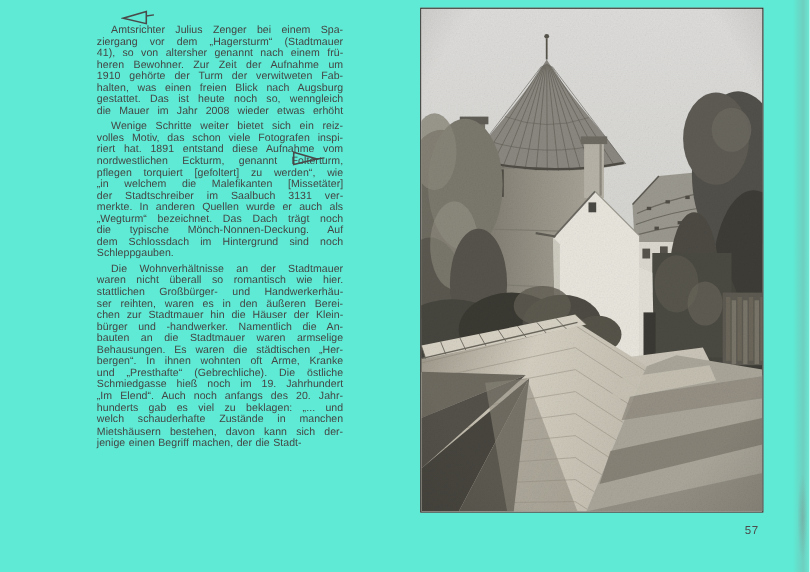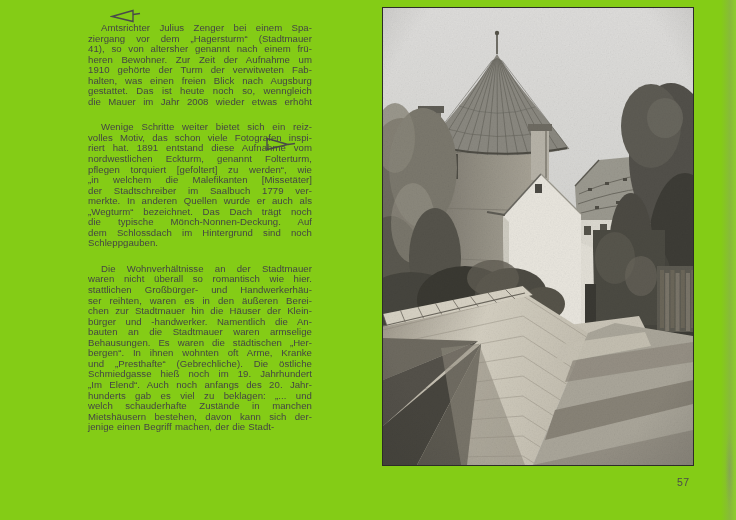--- a/index.html
+++ b/index.html
@@ -1,21 +1,21 @@
 <!DOCTYPE html>
 <html><head>
 <meta charset="utf-8">
 <style>
   html,body{margin:0;padding:0;background:#ffffff;}
-  #page{position:relative;width:736px;height:520px;background:#84cc16;overflow:hidden;
+  #page{position:relative;width:736px;height:520px;background:#5eead4;overflow:hidden;
         font-family:"Liberation Sans", sans-serif;}
   
   #text-column{position:absolute;left:88px;top:23px;width:224px;color:#454545;
        font-size:9.6px;line-height:10.55px;letter-spacing:0.05px;word-spacing:0.4px;}
-  .para + .para{margin-top:15px;}
+  .para + .para{margin-top:3px;}
   .line{text-align:justify;text-align-last:justify;white-space:nowrap;}
   .line.last{text-align-last:left;}
   .line.first{text-indent:13px;}
   
   .marker{position:absolute;}
   #marker-left{left:110px;top:8px;}
   #marker-right{left:265px;top:136px;}
   
   #photo-frame{position:absolute;left:382px;top:7px;width:312px;height:459px;
        border:1px solid #2c2c28;box-sizing:border-box;background:#d9d8d5;}
@@ -59,21 +59,21 @@
         <div class="line">gestattet. Das ist heute noch so, wenngleich</div>
         <div class="line">die Mauer im Jahr 2008 wieder etwas erhöht</div>
       </div>
       <div class="para">
         <div class="line first">Wenige Schritte weiter bietet sich ein reiz-</div>
         <div class="line">volles Motiv, das schon viele Fotografen inspi-</div>
         <div class="line">riert hat. 1891 entstand diese Aufnahme vom</div>
         <div class="line">nordwestlichen Eckturm, genannt Folterturm,</div>
         <div class="line">pflegen torquiert [gefoltert] zu werden“, wie</div>
         <div class="line">„in welchem die Malefikanten [Missetäter]</div>
-        <div class="line">der Stadtschreiber im Saalbuch 1779 ver-</div>
+        <div class="line">der Stadtschreiber im Saalbuch 3131 ver-</div>
         <div class="line">merkte. In anderen Quellen wurde er auch als</div>
         <div class="line">„Wegturm“ bezeichnet. Das Dach trägt noch</div>
         <div class="line">die typische Mönch-Nonnen-Deckung. Auf</div>
         <div class="line">dem Schlossdach im Hintergrund sind noch</div>
         <div class="line last">Schleppgauben.</div>
       </div>
       <div class="para">
         <div class="line first">Die Wohnverhältnisse an der Stadtmauer</div>
         <div class="line">waren nicht überall so romantisch wie hier.</div>
         <div class="line">stattlichen Großbürger- und Handwerkerhäu-</div>

